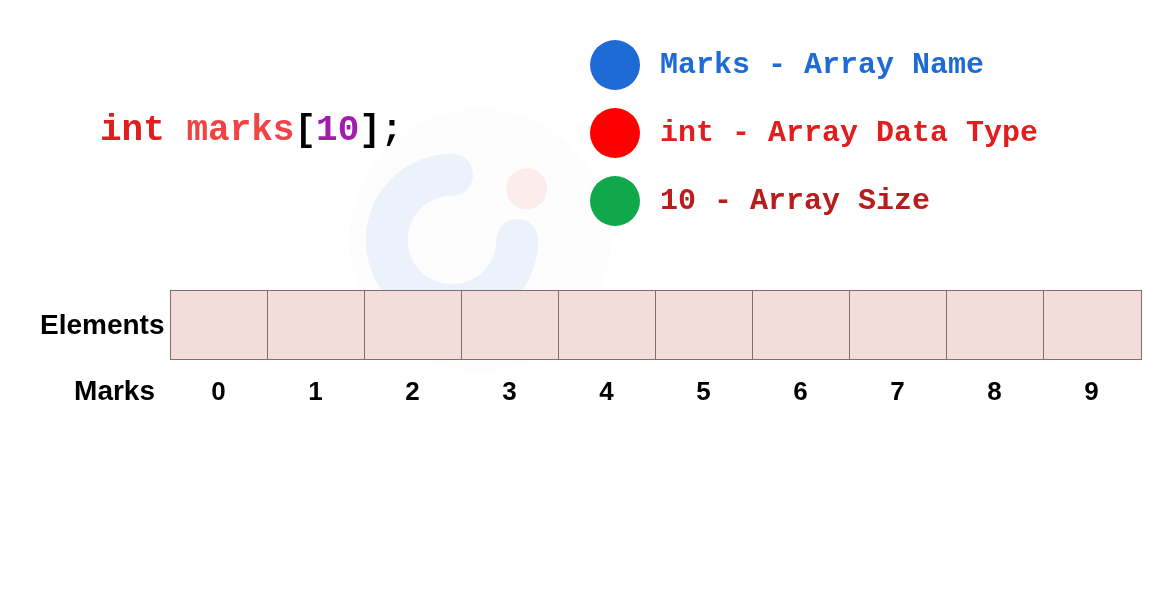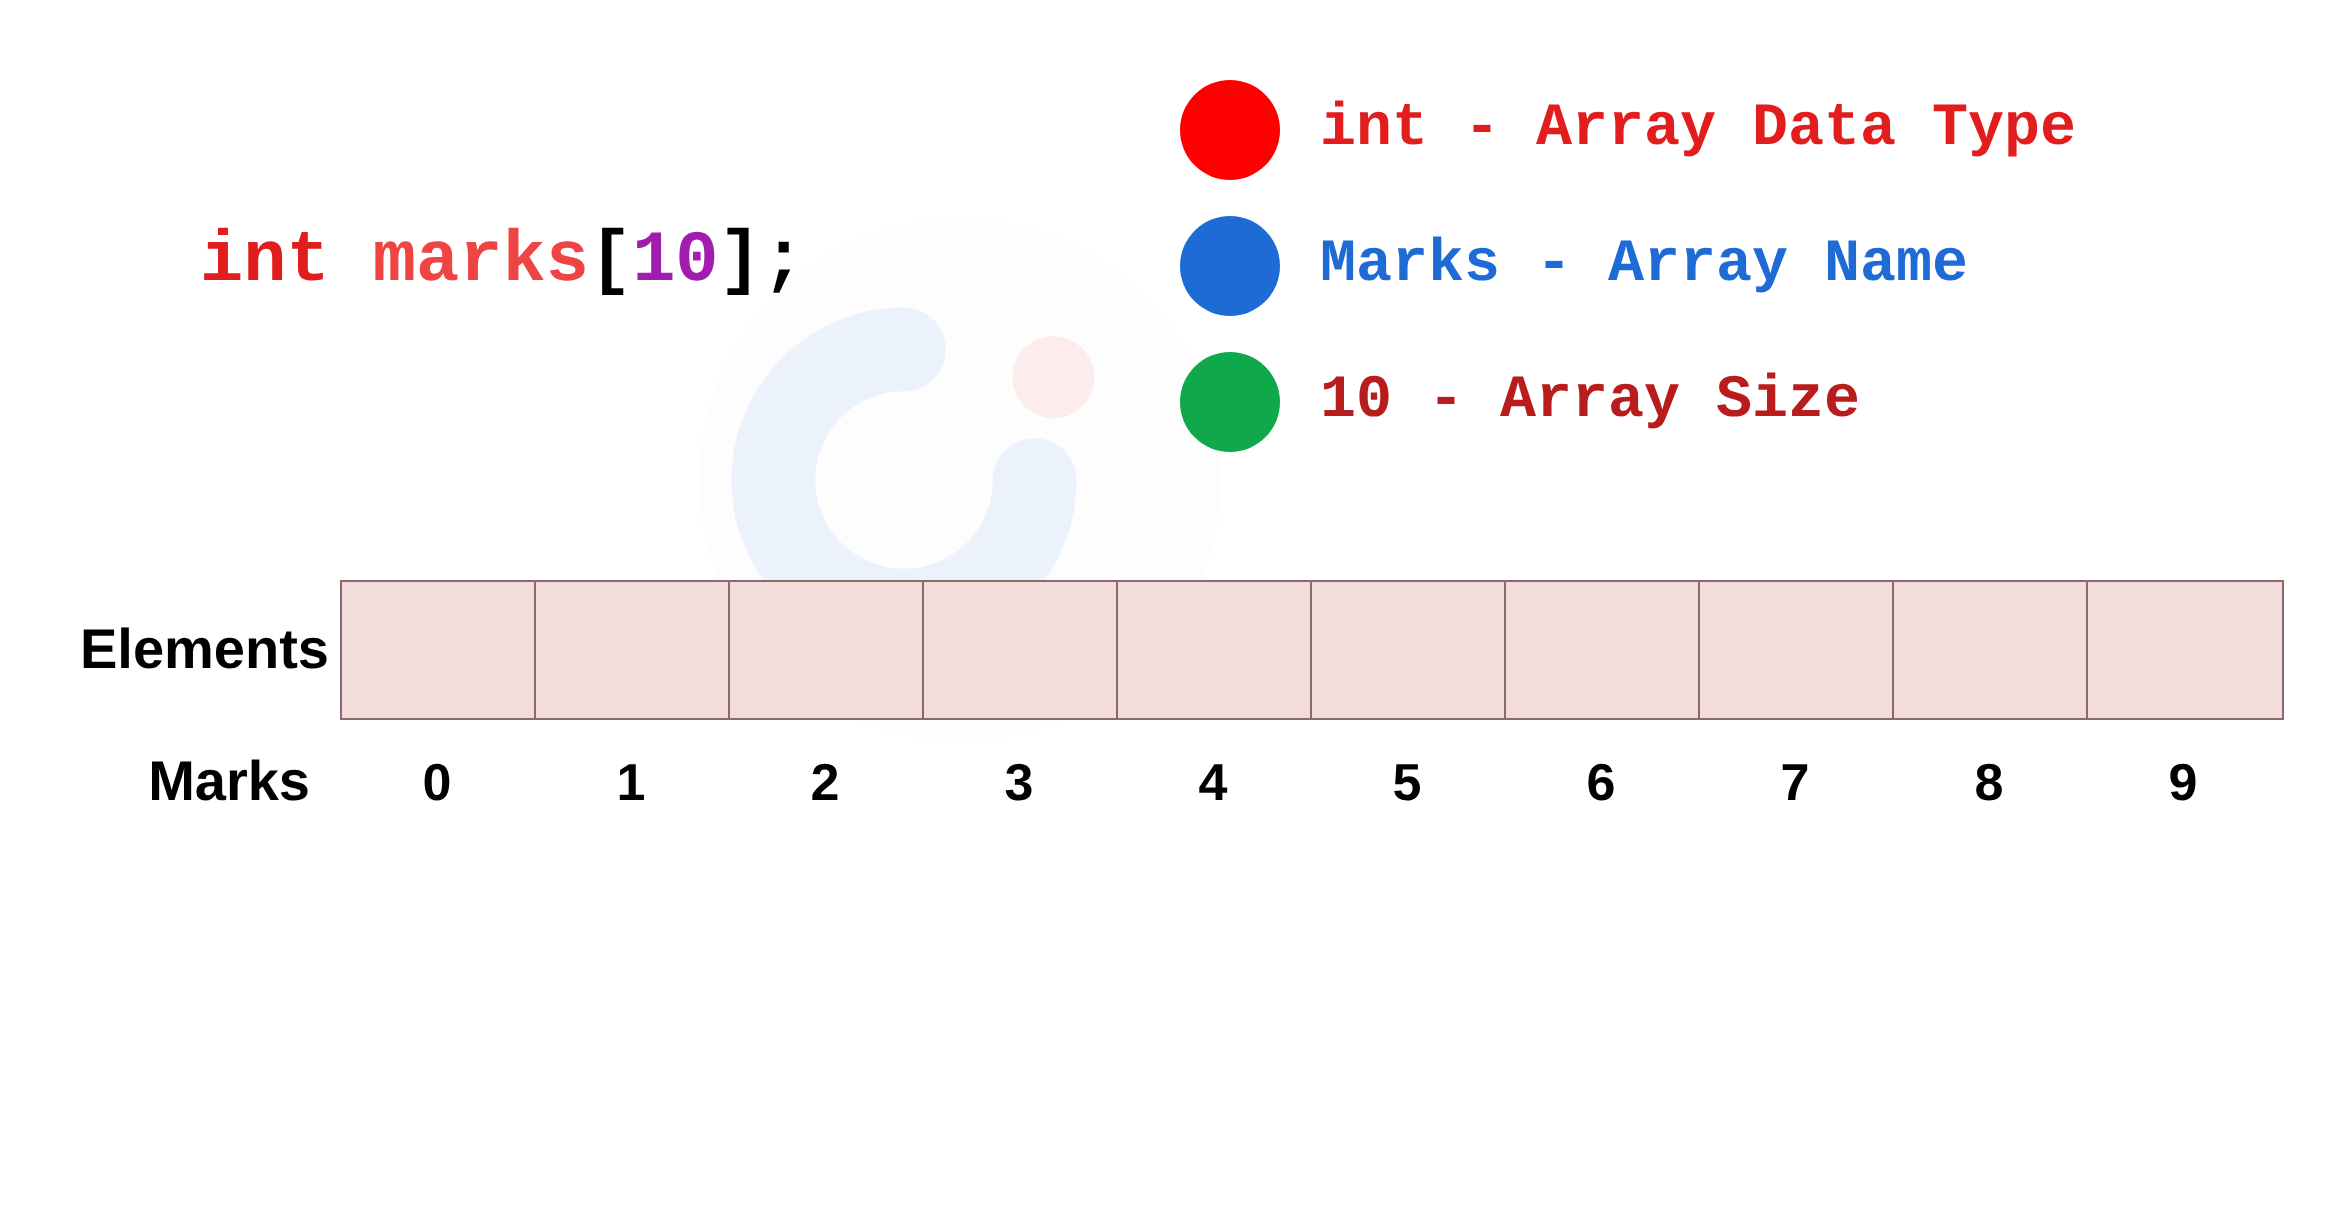--- a/index.html
+++ b/index.html
@@ -127,26 +127,26 @@
 </div>
 
 <div class="code-declaration">
   <span class="code-int">int</span>
   <span> </span>
   <span class="code-name">marks</span><span class="code-bracket">[</span><span class="code-size">10</span><span class="code-bracket">]</span><span class="code-semi">;</span>
 </div>
 
 <div class="legend">
   <div class="legend-row">
+    <div class="legend-dot dot-blue"></div>
+    <div class="legend-text-blue">Marks - Array Name</div>
+  </div>
+  <div class="legend-row">
     <div class="legend-dot dot-red"></div>
     <div class="legend-text-red">int - Array Data Type</div>
-  </div>
-  <div class="legend-row">
-    <div class="legend-dot dot-blue"></div>
-    <div class="legend-text-blue">Marks - Array Name</div>
   </div>
   <div class="legend-row">
     <div class="legend-dot dot-green"></div>
     <div class="legend-text-green">10 - Array Size</div>
   </div>
 </div>
 
 <div class="array-section">
   <div class="array-row">
     <div class="row-label">Elements</div>

